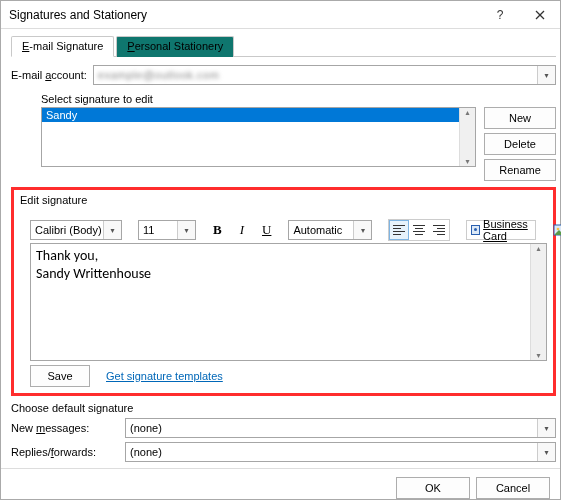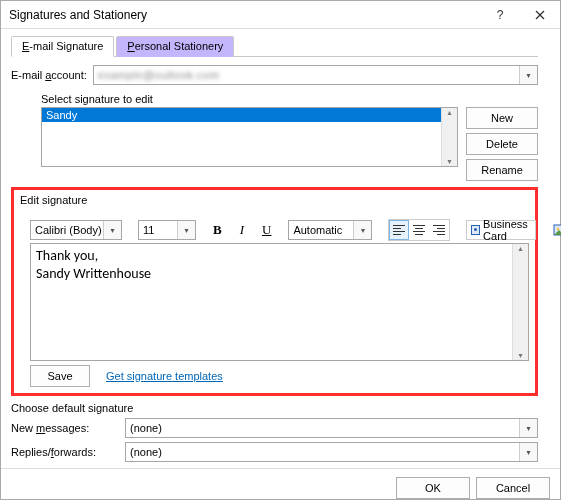--- a/index.html
+++ b/index.html
@@ -34,35 +34,35 @@
     width: 40px;
     height: 28px;
     display: flex;
     align-items: center;
     justify-content: center;
     font-size: 12px;
     color: #333;
   }
   .content {
     flex: 1;
-    padding: 6px 22px 6px 10px;
+    padding: 6px 4px 6px 10px;
     display: flex;
     flex-direction: column;
   }
   .tabs {
     display: flex;
     border-bottom: 1px solid #c9c9c9;
     height: 22px;
   }
   .tab {
     padding: 3px 10px 0 10px;
     border: 1px solid #c9c9c9;
     border-bottom: none;
     margin-right: 2px;
-    background: #c4b5fd;
+    background: #0f766e;
     position: relative;
     top: 1px;
     font-size: 11px;
     border-radius: 2px 2px 0 0;
   }
   .tab.active {
     background: #fff;
     border-bottom: 1px solid #fff;
   }
   .tab .ul { text-decoration: underline; }
@@ -191,20 +191,21 @@
   .align-btn.active { border: 1px solid #7eb4e2; background: #e6f2fb; }
   .align-icon { display: inline-block; width: 12px; }
   .align-icon span { display: block; height: 1px; background: #333; margin: 2px 0; }
   .biz-btn {
     height: 20px;
     border: 1px solid #ccc;
     display: flex; align-items: center;
     padding: 0 4px;
     font-size: 11px;
     gap: 3px;
+    text-decoration: underline;
   }
   .icon-biz { width: 12px; height: 10px; border: 1px solid #2a60b0; background: #dce9f7; position: relative; }
   .icon-biz::after { content:""; position:absolute; left:2px; top:2px; width:3px; height:3px; background:#2a60b0; border-radius:50%; }
   .icon-img { width:14px; height:14px; display:inline-block; }
   .editor {
     border: 1px solid #a6a6a6;
     background: #fff;
     height: 118px;
     position: relative;
     margin-left: 10px;

